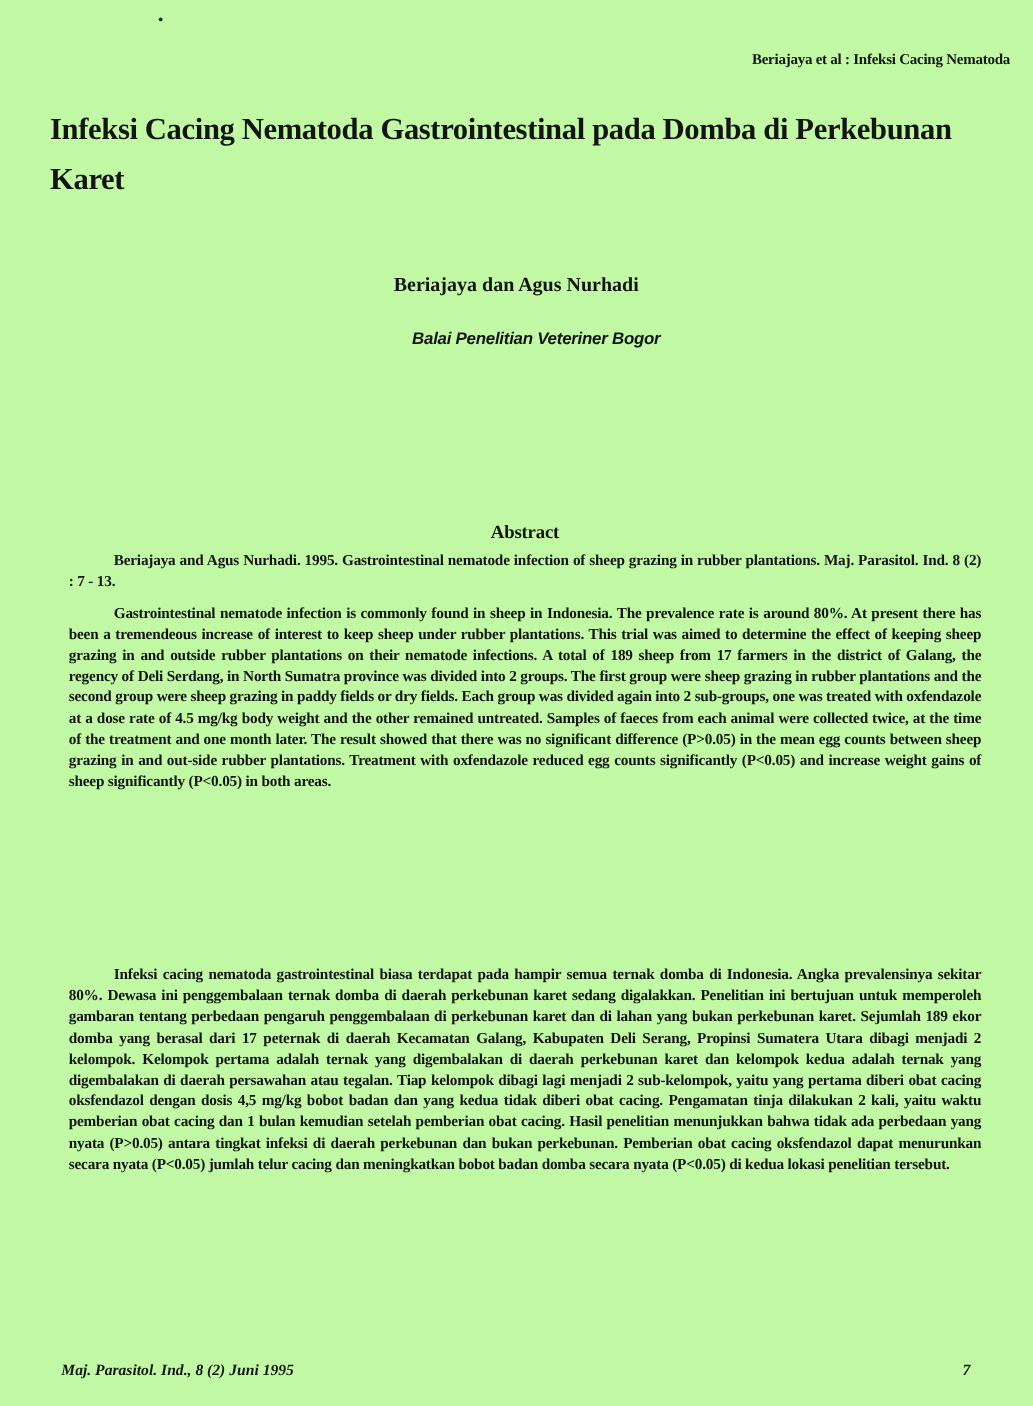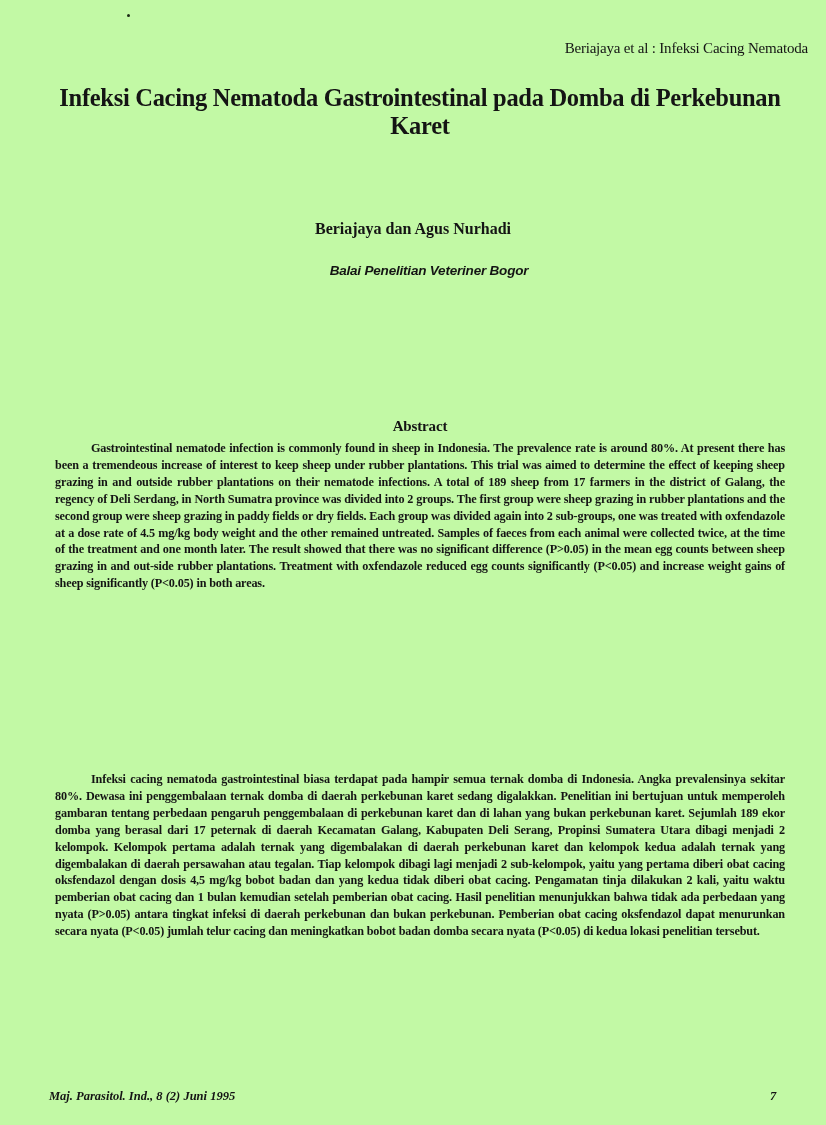--- a/index.html
+++ b/index.html
@@ -21,33 +21,32 @@
       top: 14px;
       width: 3px;
       height: 3px;
       background: #1b2b14;
       border-radius: 50%;
     }
     .running-head {
       position: absolute;
       right: 18px;
       top: 40px;
-      font-size: 15px;
-      font-weight: normal;
+      font-size: 12px;
+      font-weight: bold;
       letter-spacing: -0.2px;
     }
     .title {
       position: absolute;
       left: 40px;
       width: 760px;
       top: 84px;
-      text-align: center;
       font-size: 24.5px;
       font-weight: bold;
-      line-height: 28px;
+      line-height: 40px;
       letter-spacing: -0.3px;
     }
     .authors {
       position: absolute;
       left: 0;
       width: 826px;
       top: 220px;
       text-align: center;
       font-size: 16px;
       font-weight: bold;
@@ -114,20 +113,21 @@
 <div class="running-head">Beriajaya et al : Infeksi Cacing Nematoda</div>
 
 <h1 class="title" style="margin:0;">Infeksi Cacing Nematoda Gastrointestinal pada Domba di Perkebunan Karet</h1>
 
 <div class="authors">Beriajaya dan Agus Nurhadi</div>
 
 <div class="affiliation">Balai Penelitian Veteriner Bogor</div>
 
 <section class="section section-abstract">
   <h2 class="section-heading">Abstract</h2>
+  <p class="citation">Beriajaya and Agus Nurhadi. 1995. Gastrointestinal nematode infection of sheep grazing in rubber plantations. Maj. Parasitol. Ind. 8 (2) : 7 - 13.</p>
   <p class="body-para">Gastrointestinal nematode infection is commonly found in sheep in Indonesia. The prevalence rate is around 80%. At present there has been a tremendeous increase of interest to keep sheep under rubber plantations. This trial was aimed to determine the effect of keeping sheep grazing in and outside rubber plantations on their nematode infections. A total of 189 sheep from 17 farmers in the district of Galang, the regency of Deli Serdang, in North Sumatra province was divided into 2 groups. The first group were sheep grazing in rubber plantations and the second group were sheep grazing in paddy fields or dry fields. Each group was divided again into 2 sub-groups, one was treated with oxfendazole at a dose rate of 4.5 mg/kg body weight and the other remained untreated. Samples of faeces from each animal were collected twice, at the time of the treatment and one month later. The result showed that there was no significant difference (P&gt;0.05) in the mean egg counts between sheep grazing in and out-side rubber plantations. Treatment with oxfendazole reduced egg counts significantly (P&lt;0.05) and increase weight gains of sheep significantly (P&lt;0.05) in both areas.</p>
 </section>
 
 <section class="section section-abstrak">
   <p class="body-para">Infeksi cacing nematoda gastrointestinal biasa terdapat pada hampir semua ternak domba di Indonesia. Angka prevalensinya sekitar 80%. Dewasa ini penggembalaan ternak domba di daerah perkebunan karet sedang digalakkan. Penelitian ini bertujuan untuk memperoleh gambaran tentang perbedaan pengaruh penggembalaan di perkebunan karet dan di lahan yang bukan perkebunan karet. Sejumlah 189 ekor domba yang berasal dari 17 peternak di daerah Kecamatan Galang, Kabupaten Deli Serang, Propinsi Sumatera Utara dibagi menjadi 2 kelompok. Kelompok pertama adalah ternak yang digembalakan di daerah perkebunan karet dan kelompok kedua adalah ternak yang digembalakan di daerah persawahan atau tegalan. Tiap kelompok dibagi lagi menjadi 2 sub-kelompok, yaitu yang pertama diberi obat cacing oksfendazol dengan dosis 4,5 mg/kg bobot badan dan yang kedua tidak diberi obat cacing. Pengamatan tinja dilakukan 2 kali, yaitu waktu pemberian obat cacing dan 1 bulan kemudian setelah pemberian obat cacing. Hasil penelitian menunjukkan bahwa tidak ada perbedaan yang nyata (P&gt;0.05) antara tingkat infeksi di daerah perkebunan dan bukan perkebunan. Pemberian obat cacing oksfendazol dapat menurunkan secara nyata (P&lt;0.05) jumlah telur cacing dan meningkatkan bobot badan domba secara nyata (P&lt;0.05) di kedua lokasi penelitian tersebut.</p>
 </section>
 
 <div class="footer-left">Maj. Parasitol. Ind., 8 (2) Juni 1995</div>
 <div class="footer-right">7</div>
 

